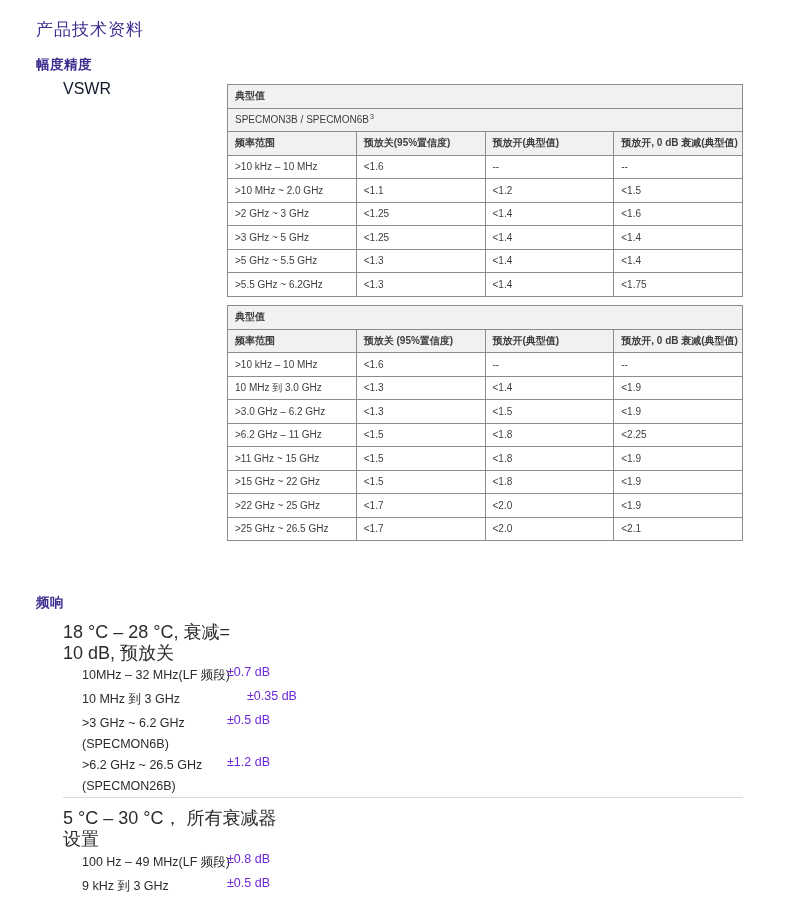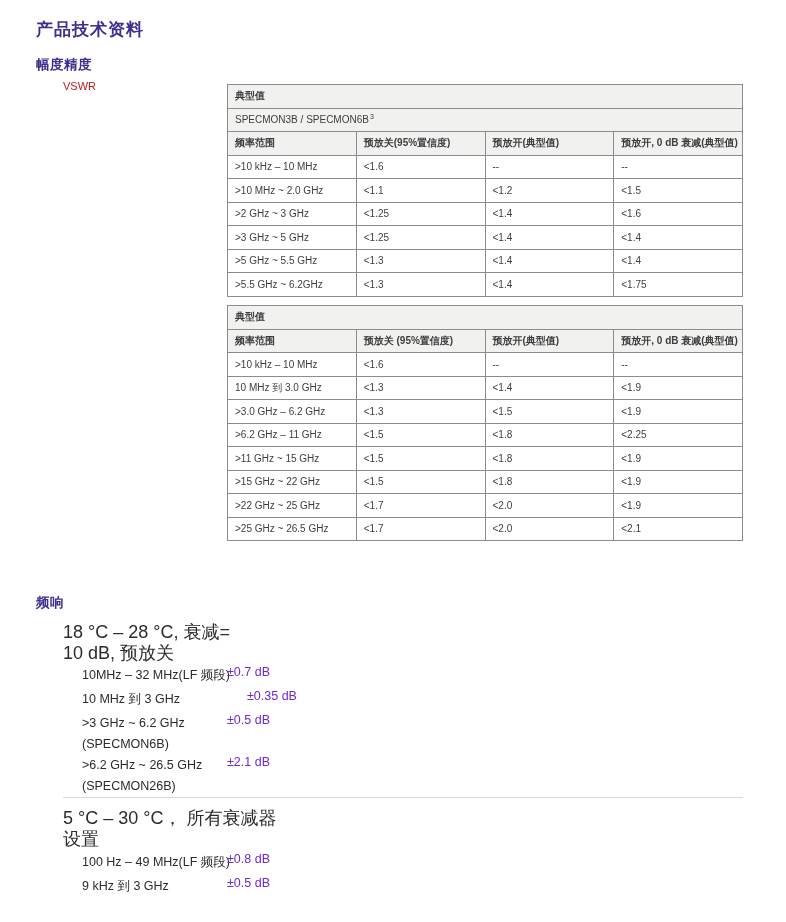--- a/index.html
+++ b/index.html
@@ -3,28 +3,28 @@
 <meta charset="utf-8">
 <style>
   html,body{margin:0;padding:0;}
   body{
     width:786px;height:922px;background:#ffffff;position:relative;
     font-family:"Liberation Sans","DejaVu Sans",sans-serif;
     color:#303030;overflow:hidden;
   }
   .page-title{
     position:absolute;left:36px;top:18px;
-    font-size:17px;font-weight:700;letter-spacing:1px;color:#3f2d8f;
+    font-size:17px;font-weight:400;letter-spacing:1px;color:#3f2d8f;
   }
   .section-heading{
     position:absolute;font-size:13.5px;font-weight:700;color:#3f2d8f;letter-spacing:0.5px;
   }
   #amp-heading{left:36px;top:56px;}
   #freq-heading{left:36px;top:594px;}
-  .vswr-label{position:absolute;left:63px;top:80px;font-size:11px;color:#b91c1c;}
+  .vswr-label{position:absolute;left:63px;top:80px;font-size:16px;color:#0f172a;}
 
   .spec-table{
     position:absolute;left:227px;width:516px;
     border:1px solid #8c8c8c;font-size:10px;color:#3d3d3d;
     box-sizing:border-box;background:#fff;
   }
   #table1{top:84px;}
   #table2{top:305px;}
   .t-row{display:flex;border-top:1px solid #8c8c8c;}
   .t-row:first-child{border-top:none;text-align:center;}
@@ -181,21 +181,21 @@
 <div class="item-label" style="top:713px;">
   <div>&gt;3 GHz ~ 6.2 GHz</div>
   <div>(SPECMON6B)</div>
 </div>
 <div class="item-value" style="top:713px;">±0.5 dB</div>
 
 <div class="item-label" style="top:755px;">
   <div>&gt;6.2 GHz ~ 26.5 GHz</div>
   <div>(SPECMON26B)</div>
 </div>
-<div class="item-value" style="top:755px;">±2.1 dB</div>
+<div class="item-value" style="top:755px;">±1.2 dB</div>
 
 <div class="divider"></div>
 
 <div class="cond" id="cond2">
   <div>5 °C – 30 °C， 所有衰减器设置</div>
 </div>
 
 <div class="item-label" style="top:852px;">100 Hz – 49 MHz(LF 频段)</div>
 <div class="item-value" style="top:852px;">±0.8 dB</div>
 

